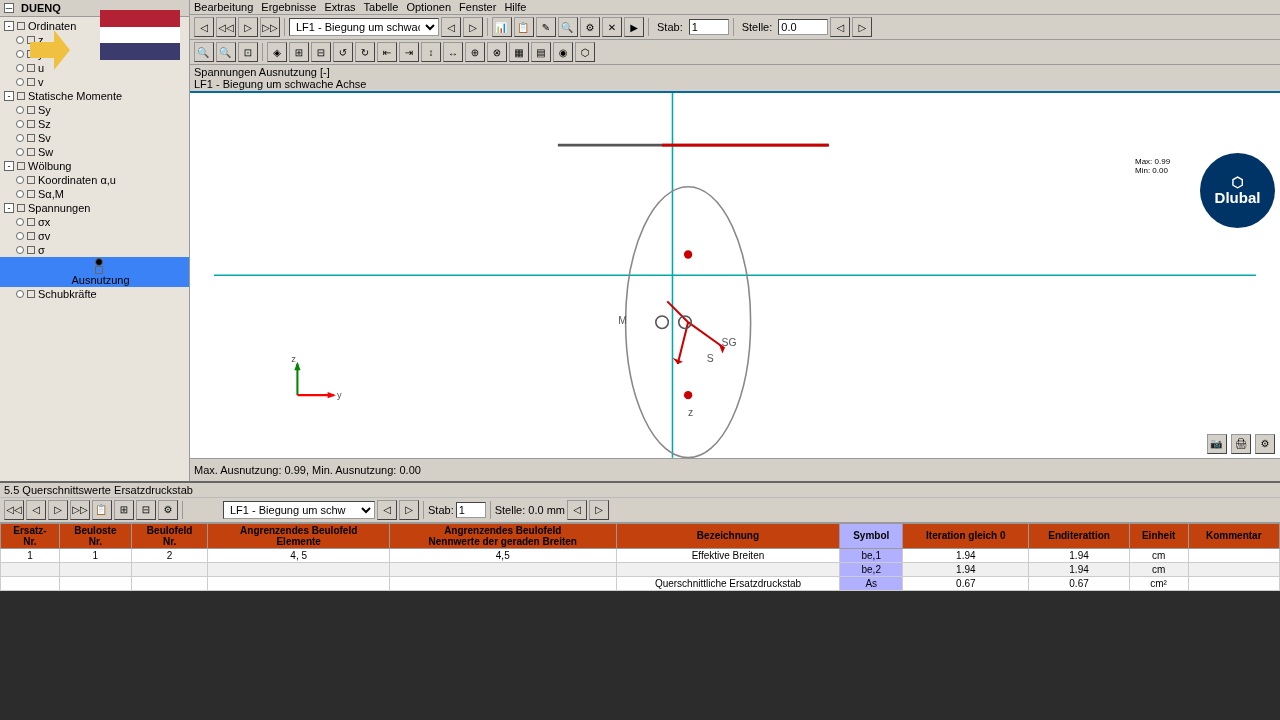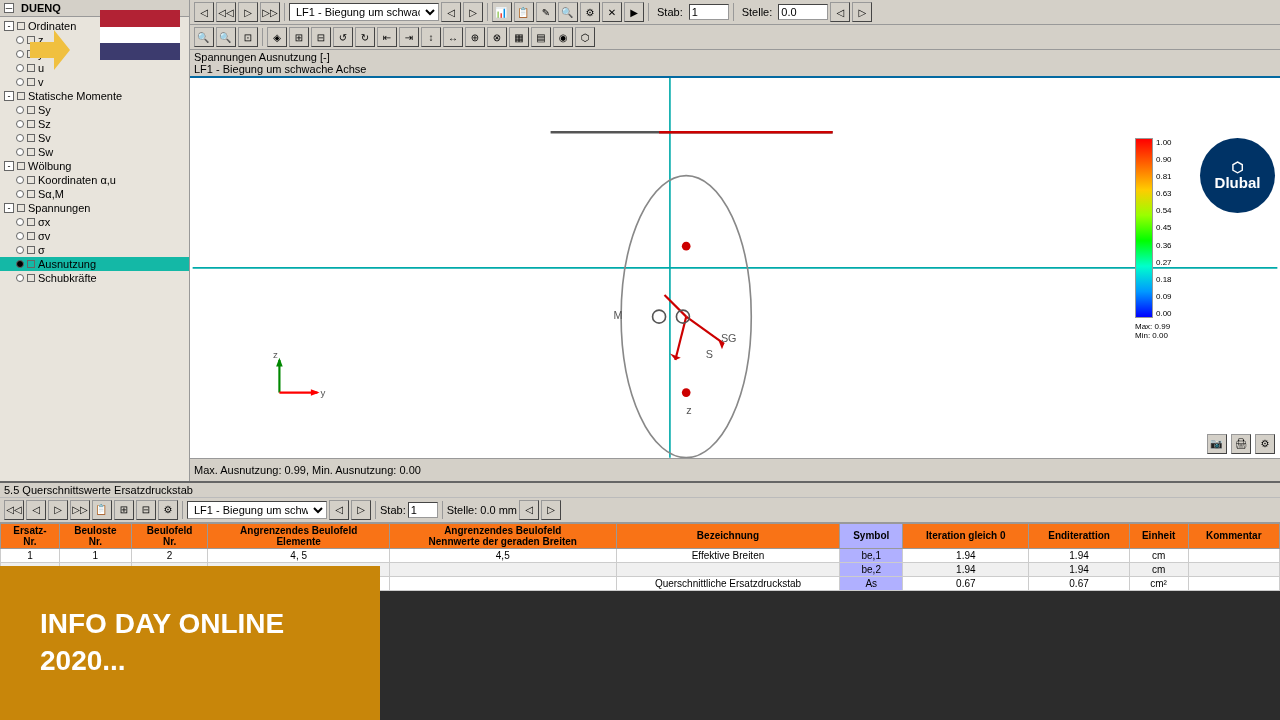--- a/index.html
+++ b/index.html
@@ -50,21 +50,21 @@
     .status-bar { background: #d4d0c8; padding: 5px 4px; font-size: 11px; color: #000; border-top: 1px solid #999; }
 
     
     .bottom-panel { width: 100%; height: 85px; background: #d4d0c8; border-top: 2px solid #666; }
 
     
     .bottom-toolbar { background: #d4d0c8; padding: 2px 4px; display: flex; align-items: center; gap: 2px; border-bottom: 1px solid #999; font-size: 11px; }
 
     
     .data-table { width: 100%; font-size: 10px; border-collapse: collapse; }
-    .data-table th { background: #f97316; border: 1px solid #999; padding: 1px 3px; font-weight: bold; font-size: 10px; text-align: center; }
+    .data-table th { background: #c2410c; border: 1px solid #999; padding: 1px 3px; font-weight: bold; font-size: 10px; text-align: center; }
     .data-table td { border: 1px solid #ccc; padding: 1px 3px; text-align: center; font-size: 10px; background: white; }
     .data-table tr:nth-child(even) td { background: #f0f0f0; }
     .col-highlight { background: #b0b0ff !important; }
 
     
     .bottom-banner { width: 100%; height: 175px; display: flex; }
     .banner-left { flex: 1; background: #1a1a2e; padding: 30px 40px; display: flex; align-items: center; }
     .banner-left-text { color: #f0c040; font-size: 32px; font-weight: bold; line-height: 1.3; }
     .banner-right { width: 380px; background: #c8860a; padding: 30px 40px; display: flex; align-items: center; }
     .banner-right-text { color: white; font-size: 28px; font-weight: bold; line-height: 1.3; }
@@ -202,35 +202,44 @@
         <div class="tree-item">
           <span class="radio-icon"></span>
           <span class="leaf-icon"></span>
           <span>σv</span>
         </div>
         <div class="tree-item">
           <span class="radio-icon"></span>
           <span class="leaf-icon"></span>
           <span>σ</span>
         </div>
-        <div class="tree-item" style="background:#14b8a6;">
+        <div class="tree-item" style="background:#3b82f6;flex-direction:column;">
           <span class="radio-icon filled"></span>
           <span class="leaf-icon"></span>
           <span>Ausnutzung</span>
         </div>
         <div class="tree-item">
           <span class="radio-icon"></span>
           <span class="leaf-icon"></span>
           <span>Schubkräfte</span>
         </div>
       </div>
     </div>
 
     <div class="canvas-area">
 
+      <div class="menu-bar">
+        <span>Bearbeitung</span>
+        <span>Ergebnisse</span>
+        <span>Extras</span>
+        <span>Tabelle</span>
+        <span>Optionen</span>
+        <span>Fenster</span>
+        <span>Hilfe</span>
+      </div>
 
       <div class="toolbar">
         <div class="toolbar-btn">◁</div>
         <div class="toolbar-btn">◁◁</div>
         <div class="toolbar-btn">▷</div>
         <div class="toolbar-btn">▷▷</div>
         <div class="toolbar-sep"></div>
         <select class="toolbar-input" style="width:150px;">
           <option>LF1 - Biegung um schwach</option>
         </select>
@@ -321,36 +330,20 @@
           <text x="118" y="293" font-size="9" fill="#555">y</text>
           <text x="74" y="258" font-size="9" fill="#555">z</text>
         </svg>
 
         <div style="position:absolute;top:60px;right:5px;width:75px;height:75px;background:#003366;border-radius:50%;display:flex;flex-direction:column;align-items:center;justify-content:center;">
           <div style="color:white;font-size:14px;font-weight:bold;line-height:1;">⬡</div>
           <div style="color:white;font-size:15px;font-weight:bold;">Dlubal</div>
         </div>
 
         <div style="position:absolute;right:85px;top:60px;width:60px;">
-          <div style="display:flex;align-items:stretch;height:180px;">
-            <div style="width:18px;background:linear-gradient(to bottom,#ff0000,#ff6600,#ffcc00,#99ff00,#00ff00,#00ffcc,#0099ff,#0000ff);border:1px solid #999;"></div>
-            <div style="display:flex;flex-direction:column;justify-content:space-between;padding-left:3px;font-size:8px;">
-              <span>1.00</span>
-              <span>0.90</span>
-              <span>0.81</span>
-              <span>0.63</span>
-              <span>0.54</span>
-              <span>0.45</span>
-              <span>0.36</span>
-              <span>0.27</span>
-              <span>0.18</span>
-              <span>0.09</span>
-              <span>0.00</span>
-            </div>
-          </div>
           <div style="font-size:8px;color:#000;margin-top:4px;">Max: 0.99</div>
           <div style="font-size:8px;color:#000;">Min: 0.00</div>
         </div>
 
         <div style="position:absolute;bottom:4px;right:5px;display:flex;gap:4px;">
           <div class="toolbar-btn">📷</div>
           <div class="toolbar-btn">🖨</div>
           <div class="toolbar-btn">⚙</div>
         </div>
       </div>
@@ -370,21 +363,21 @@
     <div class="bottom-toolbar">
       <div class="toolbar-btn">◁◁</div>
       <div class="toolbar-btn">◁</div>
       <div class="toolbar-btn">▷</div>
       <div class="toolbar-btn">▷▷</div>
       <div class="toolbar-btn">📋</div>
       <div class="toolbar-btn">⊞</div>
       <div class="toolbar-btn">⊟</div>
       <div class="toolbar-btn">⚙</div>
       <div class="toolbar-sep"></div>
-      <select class="toolbar-input" style="width:140px;">
+      <select class="toolbar-input" style="width:152px;margin-left:36px;">
         <option>LF1 - Biegung um schw</option>
       </select>
       <div class="toolbar-btn">◁</div>
       <div class="toolbar-btn">▷</div>
       <div class="toolbar-sep"></div>
       <span>Stab:</span>
       <input class="toolbar-input" style="width: 30px;" value="1">
       <div class="toolbar-sep"></div>
       <span>Stelle: 0.0 mm</span>
       <div class="toolbar-btn">◁</div>
@@ -447,17 +440,14 @@
             <td>0.67</td>
             <td>cm²</td>
             <td></td>
           </tr>
         </tbody>
       </table>
     </div>
   </div>
 
   <div class="bottom-banner">
-    <div class="banner-right">
-      <div class="banner-right-text">INFO DAY ONLINE 2020...</div>
-    </div>
   </div>
 </div>
 
 </body></html>

